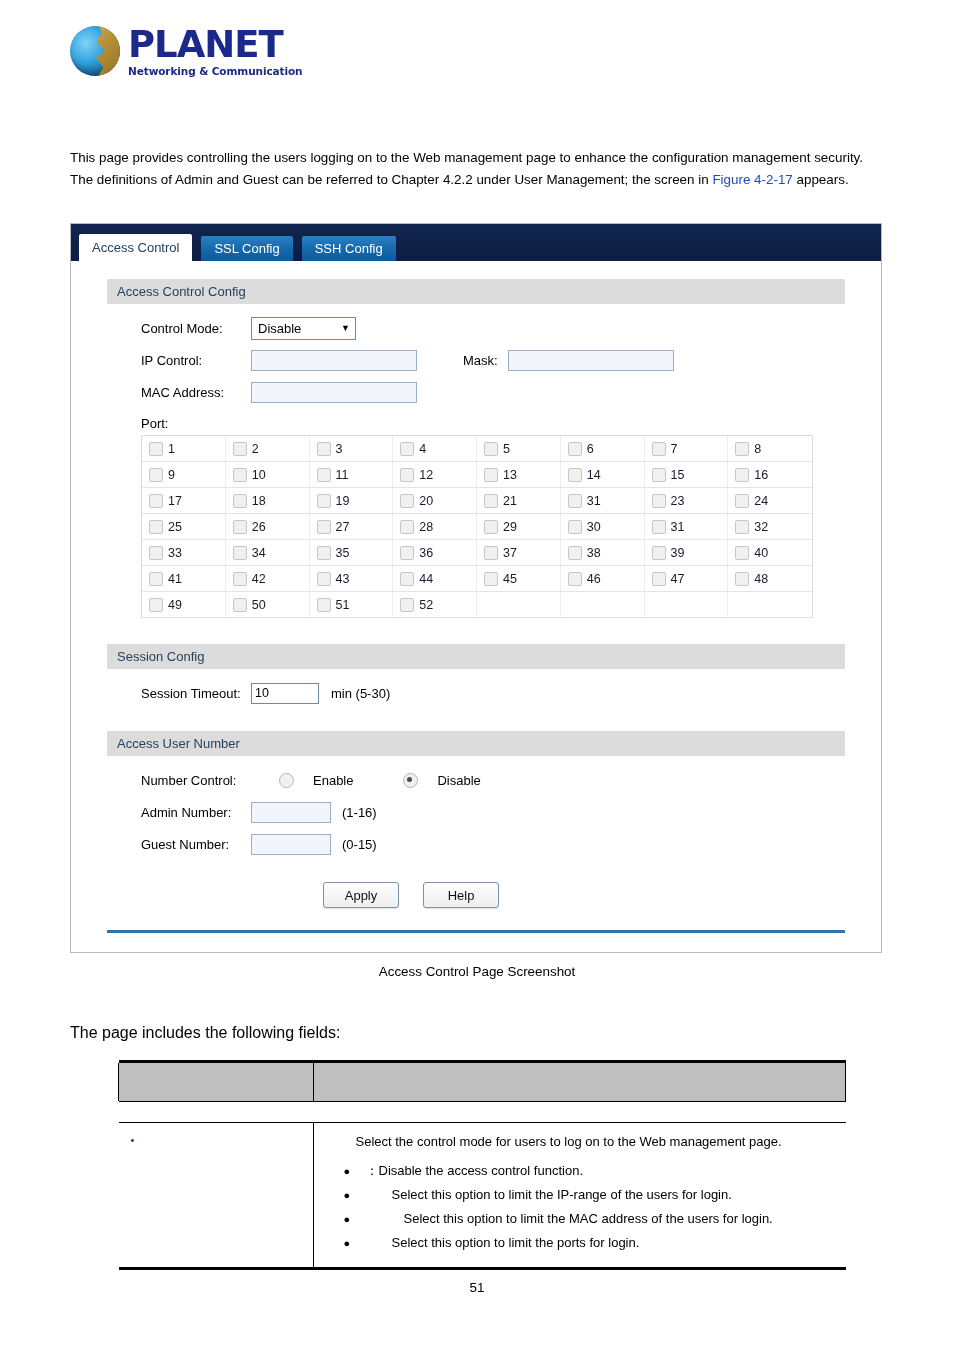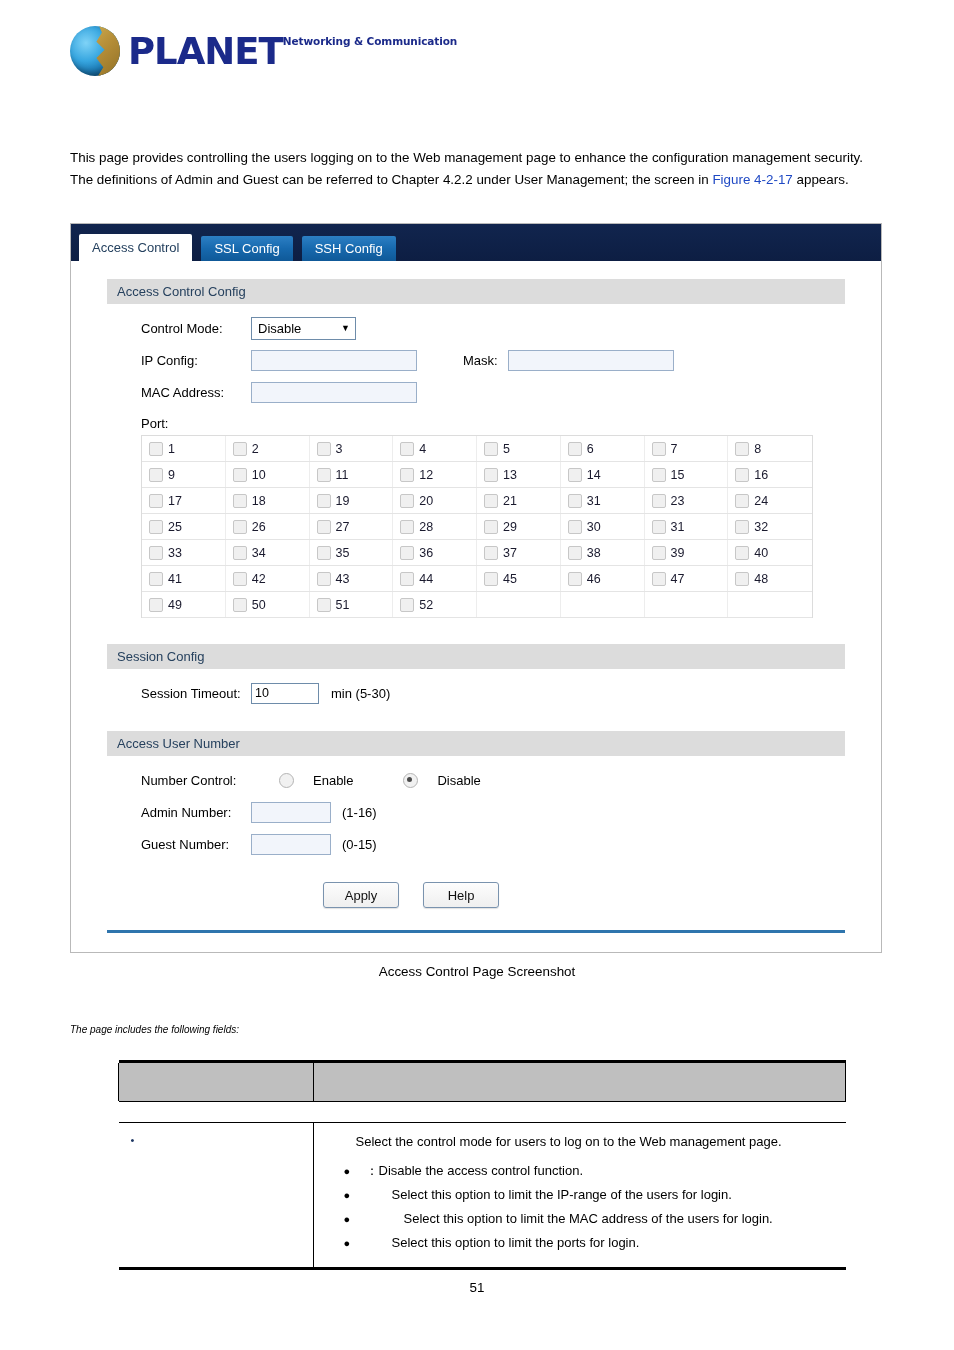--- a/index.html
+++ b/index.html
@@ -39,21 +39,21 @@
     content: "";
     position: absolute;
     right: -4px; top: -4px;
     width: 46px; height: 58px;
     border-radius: 50%;
     background: linear-gradient(135deg, #d9bd5f 0%, #b8913a 45%, #8d6c23 100%);
     clip-path: polygon(42% 0, 100% 0, 100% 100%, 38% 100%, 55% 78%, 40% 62%, 58% 48%, 40% 34%, 52% 18%);
   }
   .logo-text-block {
     display: flex;
-    flex-direction: row;
+    flex-direction: column;
     line-height: 1;
   }
   .logo-word {
     font-family: "DejaVu Sans", sans-serif;
     font-weight: bold;
     font-size: 37px;
     letter-spacing: -1px;
     color: #1b2a8a;
   }
   .logo-sub {
@@ -302,22 +302,21 @@
     width: 954px;
     text-align: center;
     font-size: 13.4px;
   }
 
   
   .fields-intro {
     position: absolute;
     left: 70px;
     top: 1024px;
-    font-size: 10px;
-    font-style: italic;
+    font-size: 16px;
   }
 
   
   .desc-table {
     position: absolute;
     left: 118px;
     top: 1060px;
     width: 728px;
     border-collapse: collapse;
     font-size: 13px;
@@ -418,21 +417,21 @@
 
     <div class="field-row" style="margin-top:8px;">
       <span class="field-label">Control Mode:</span>
       <div class="select-box">
         <span>Disable</span>
         <span class="caret">▼</span>
       </div>
     </div>
 
     <div class="field-row">
-      <span class="field-label">IP Config:</span>
+      <span class="field-label">IP Control:</span>
       <div class="txt-input"></div>
       <span class="mask-label">Mask:</span>
       <div class="txt-input"></div>
     </div>
 
     <div class="field-row">
       <span class="field-label">MAC Address:</span>
       <div class="txt-input"></div>
     </div>
 

